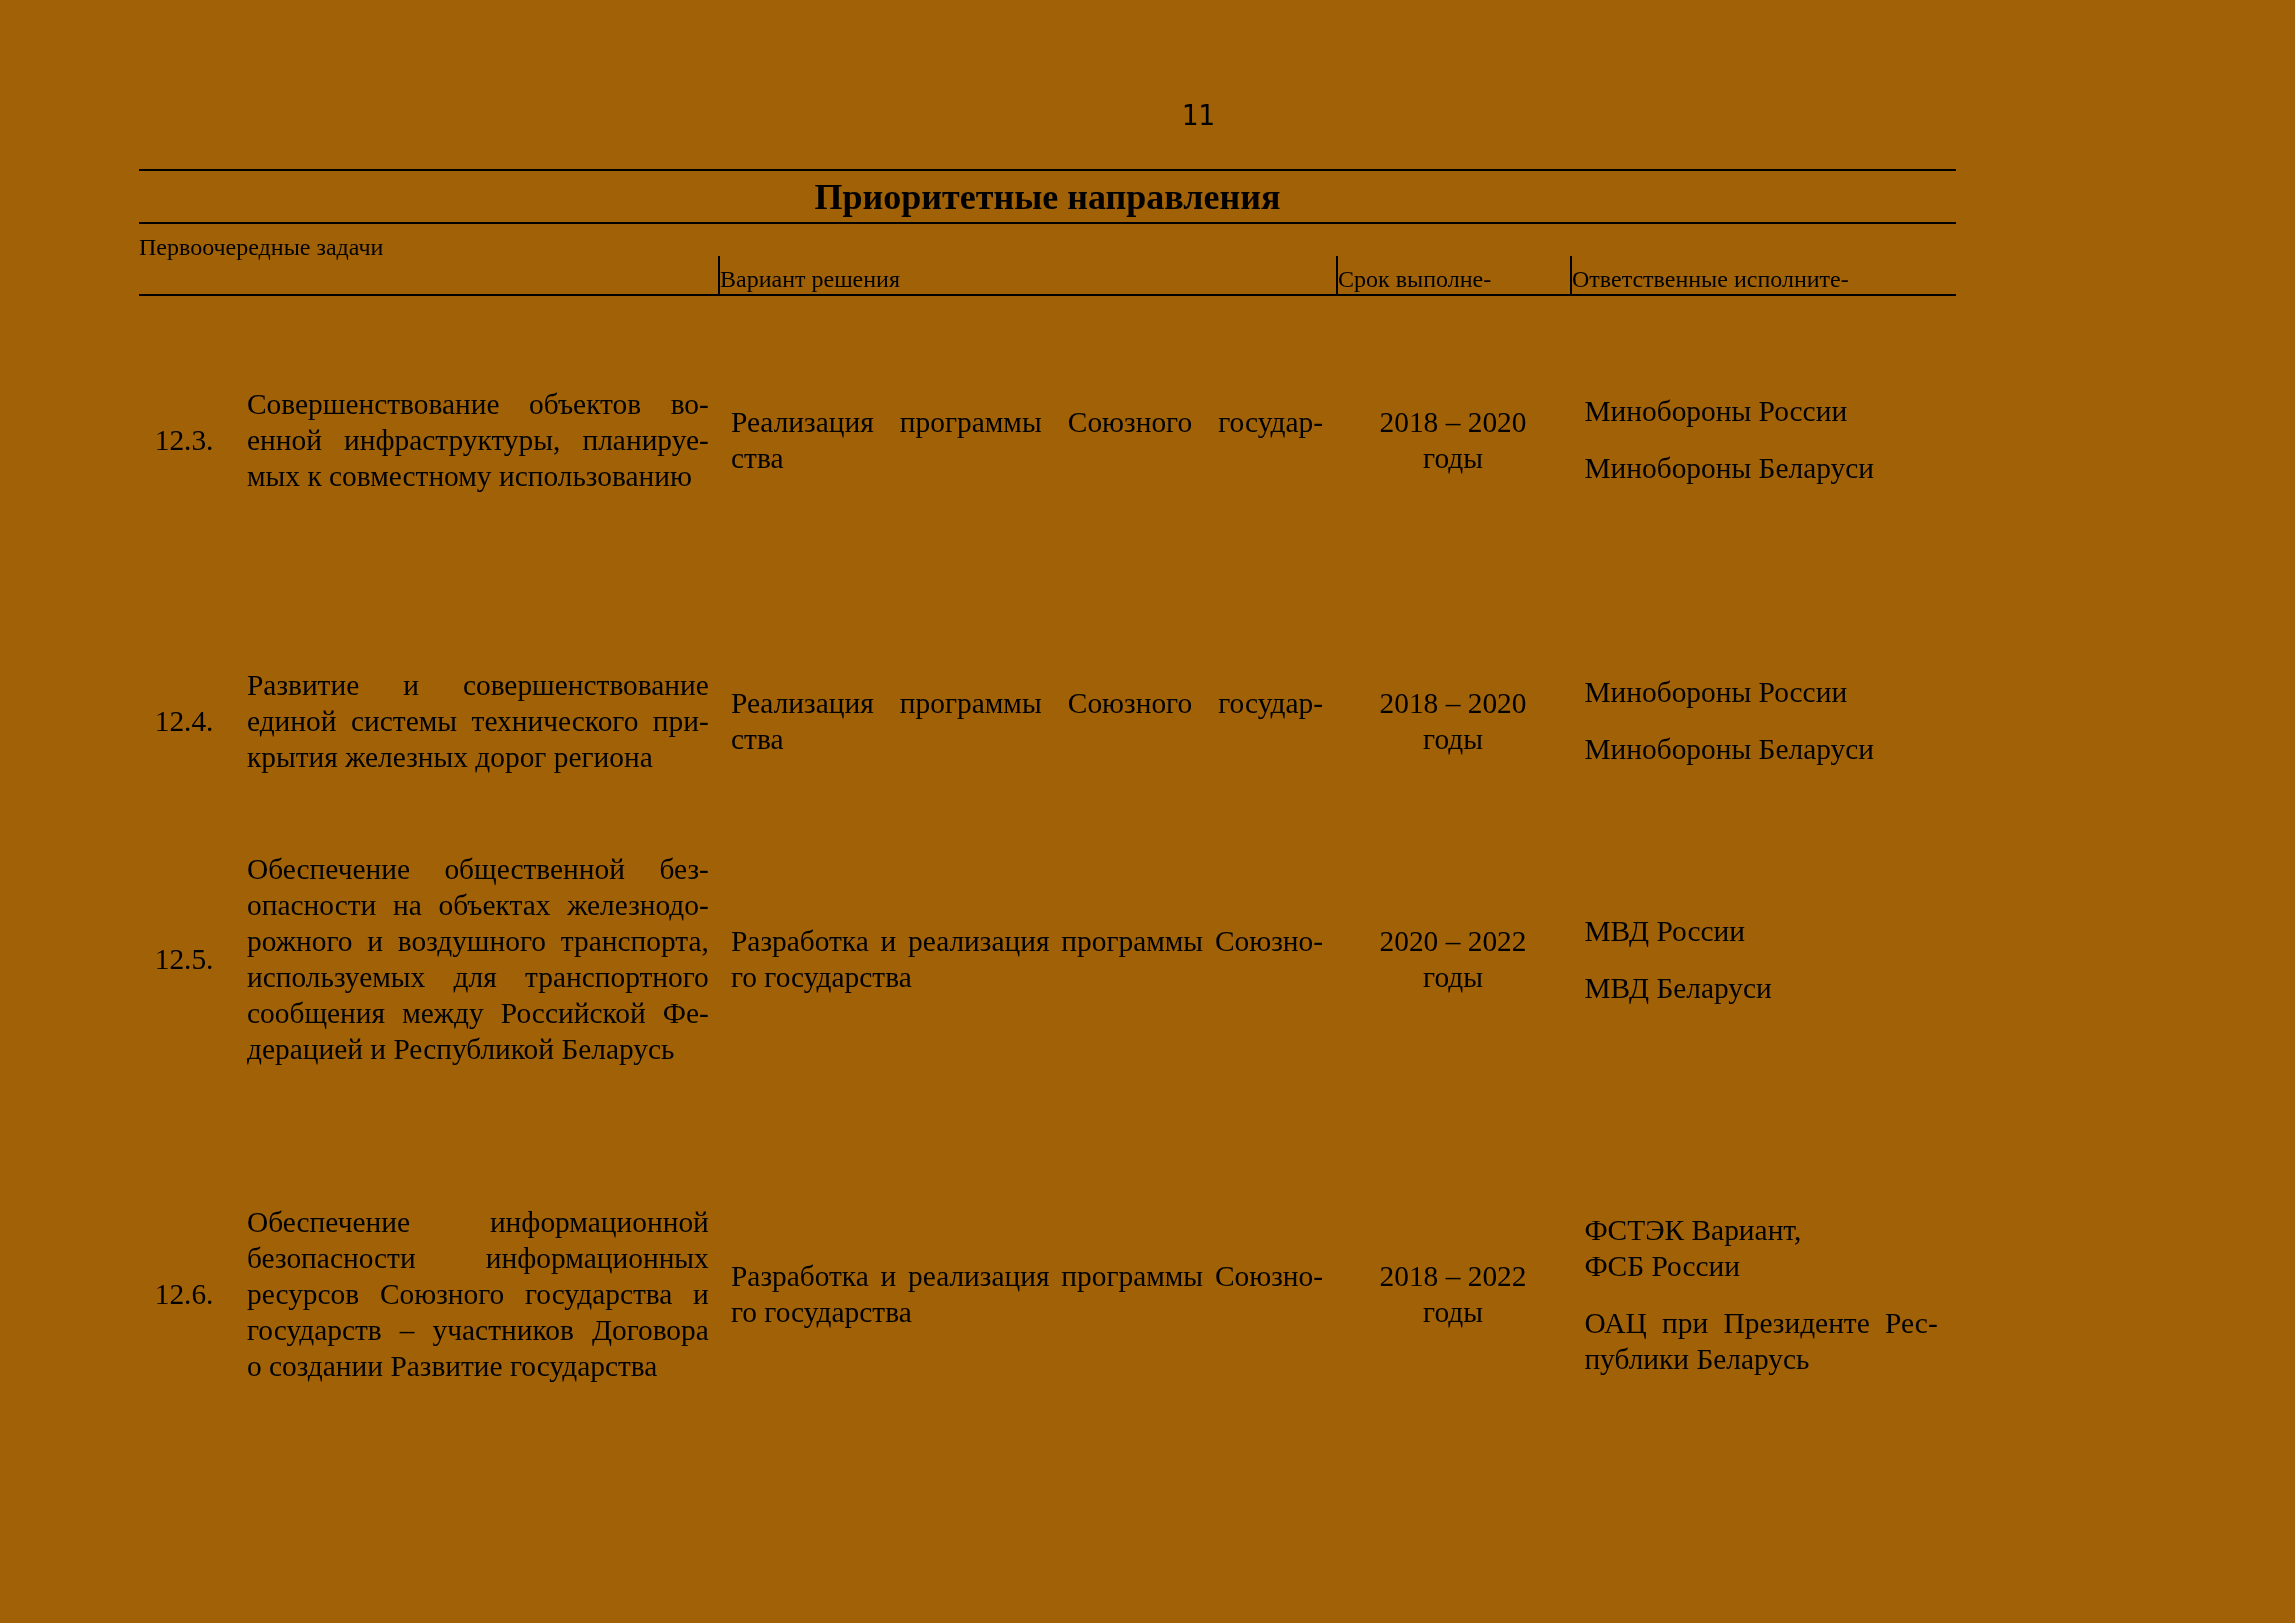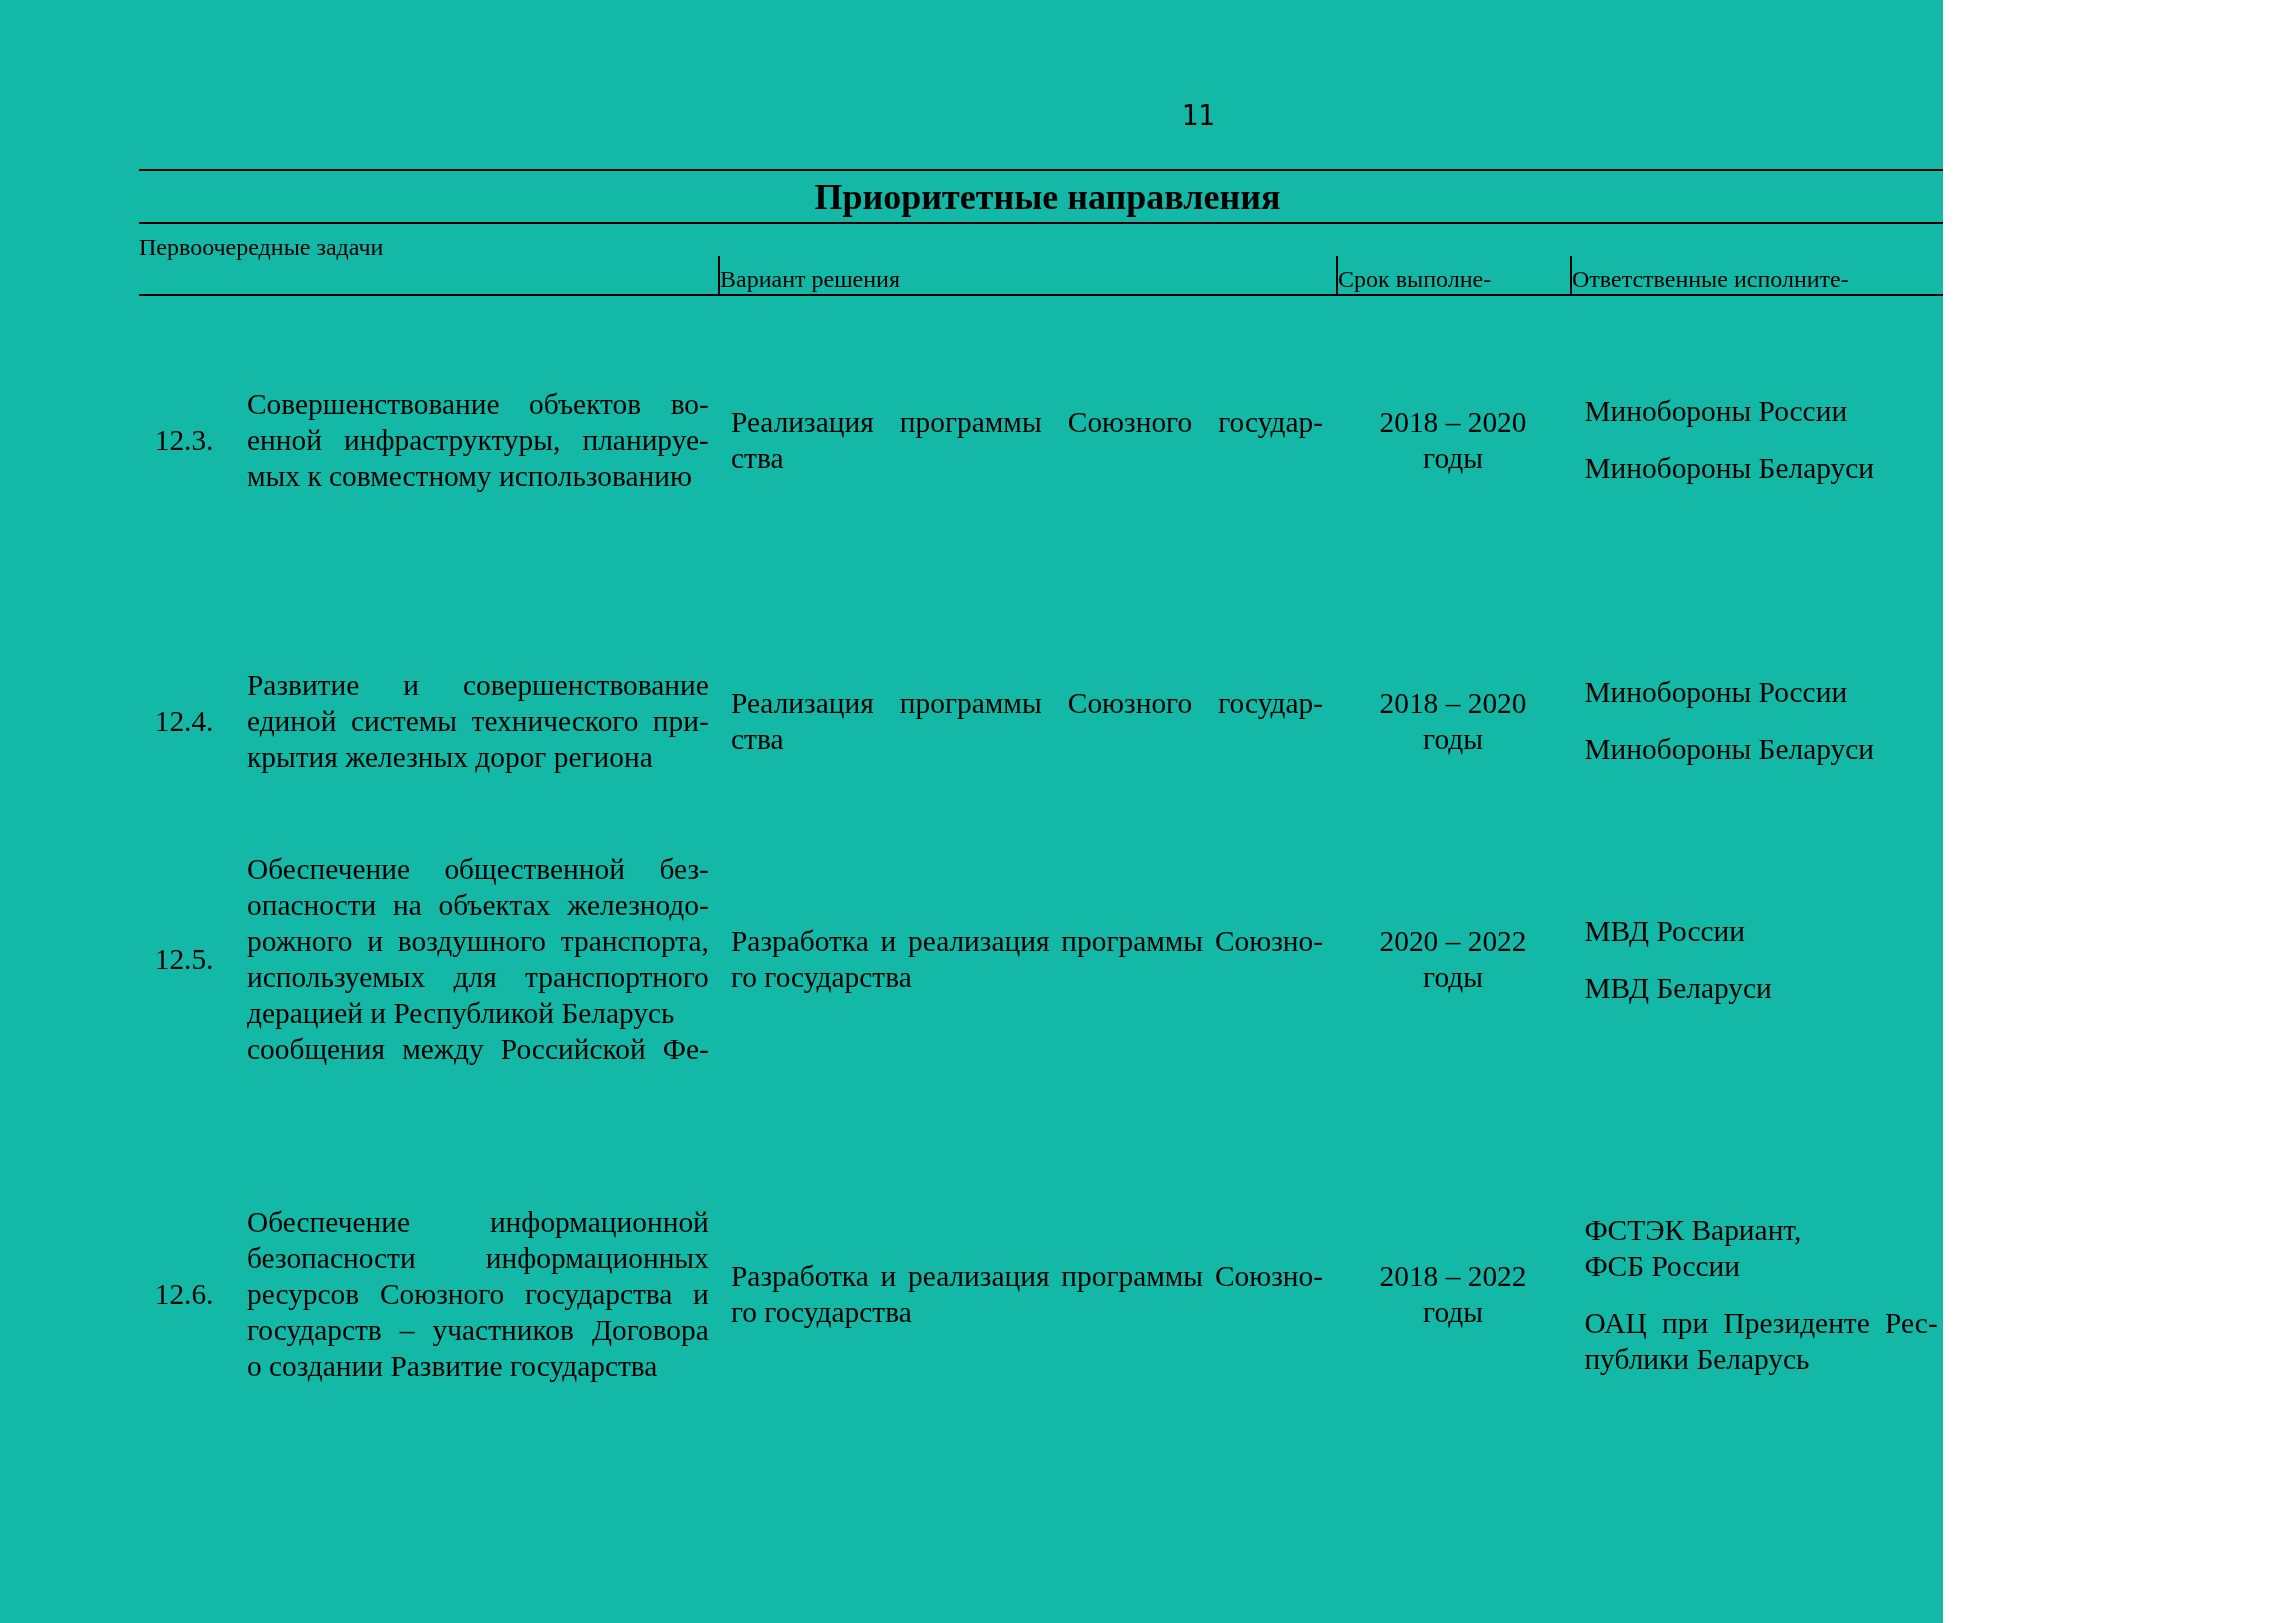--- a/index.html
+++ b/index.html
@@ -1,20 +1,20 @@
 <!DOCTYPE html>
 <html style="font-size:10.5px"><head>
 <meta charset="utf-8">
 <style>
   html,body{margin:0;padding:0;background:#ffffff;}
   .page{
     position:relative;
-    width:1943px;
+    width:2295px;
     height:1623px;
-    background:#14b8a6;
+    background:#a16207;
     color:#000000;
     font-family:"Liberation Serif", serif;
     overflow:hidden;
   }
   .page-number{
     position:absolute;
     top:102px;
     left:1198px;
     transform:translateX(-50%);
     font-family:"DejaVu Sans Mono", monospace;
@@ -186,22 +186,22 @@
 
   <div class="trow r3">
     <div class="cell c-task">
       <div class="num">12.5.</div>
       <div class="task-text">
           <div class="para">
             <div class="line stretch">Обеспечение общественной без-</div>
             <div class="line stretch">опасности на объектах железнодо-</div>
             <div class="line stretch">рожного и воздушного транспорта,</div>
             <div class="line stretch">используемых для транспортного</div>
+            <div class="line stretch">сообщения между Российской Фе-</div>
             <div class="line">дерацией и Республикой Беларусь</div>
-            <div class="line stretch">сообщения между Российской Фе-</div>
           </div>
         </div>
     </div>
     <div class="cell c-sol">
         <div class="para">
           <div class="line stretch">Разработка и реализация программы Союзно-</div>
           <div class="line">го государства</div>
         </div>
       </div>
     <div class="cell c-term">

